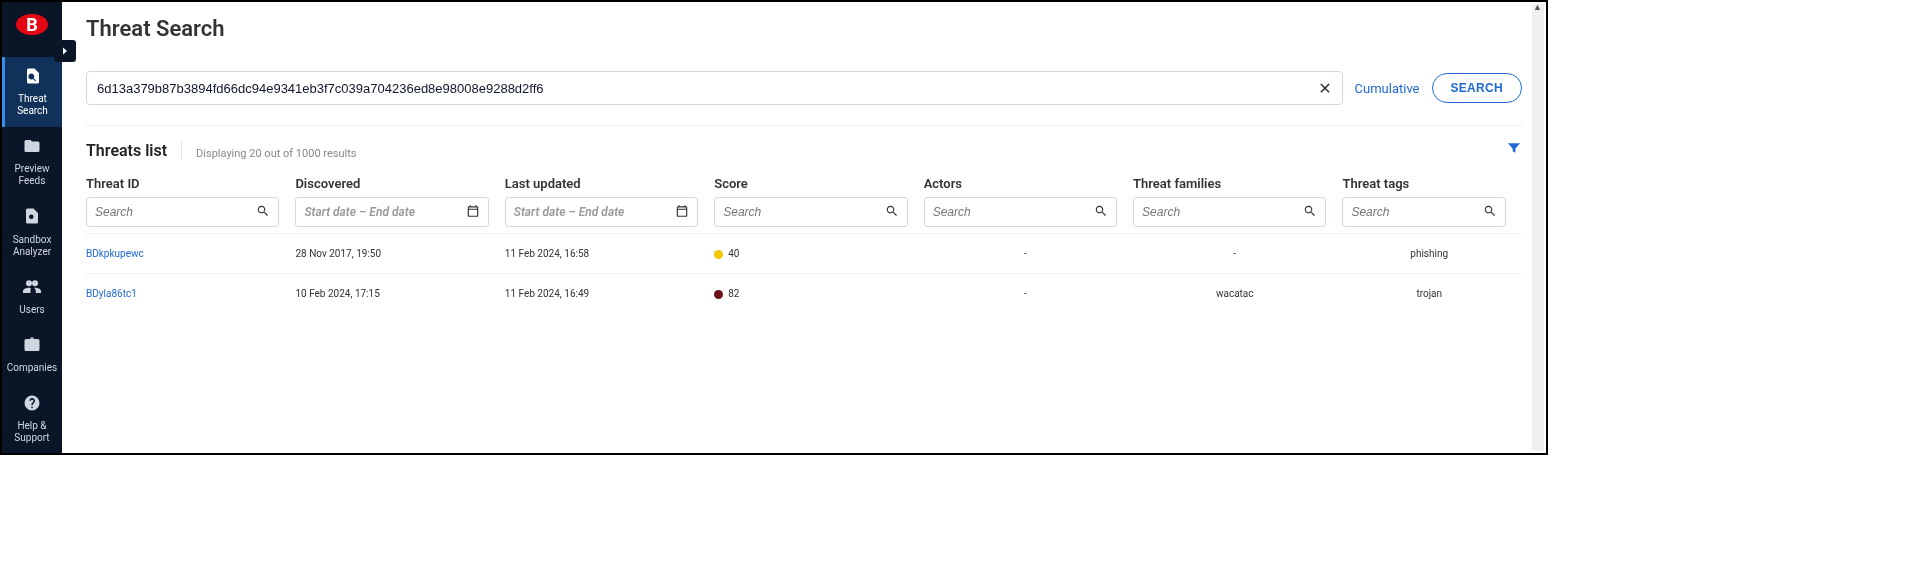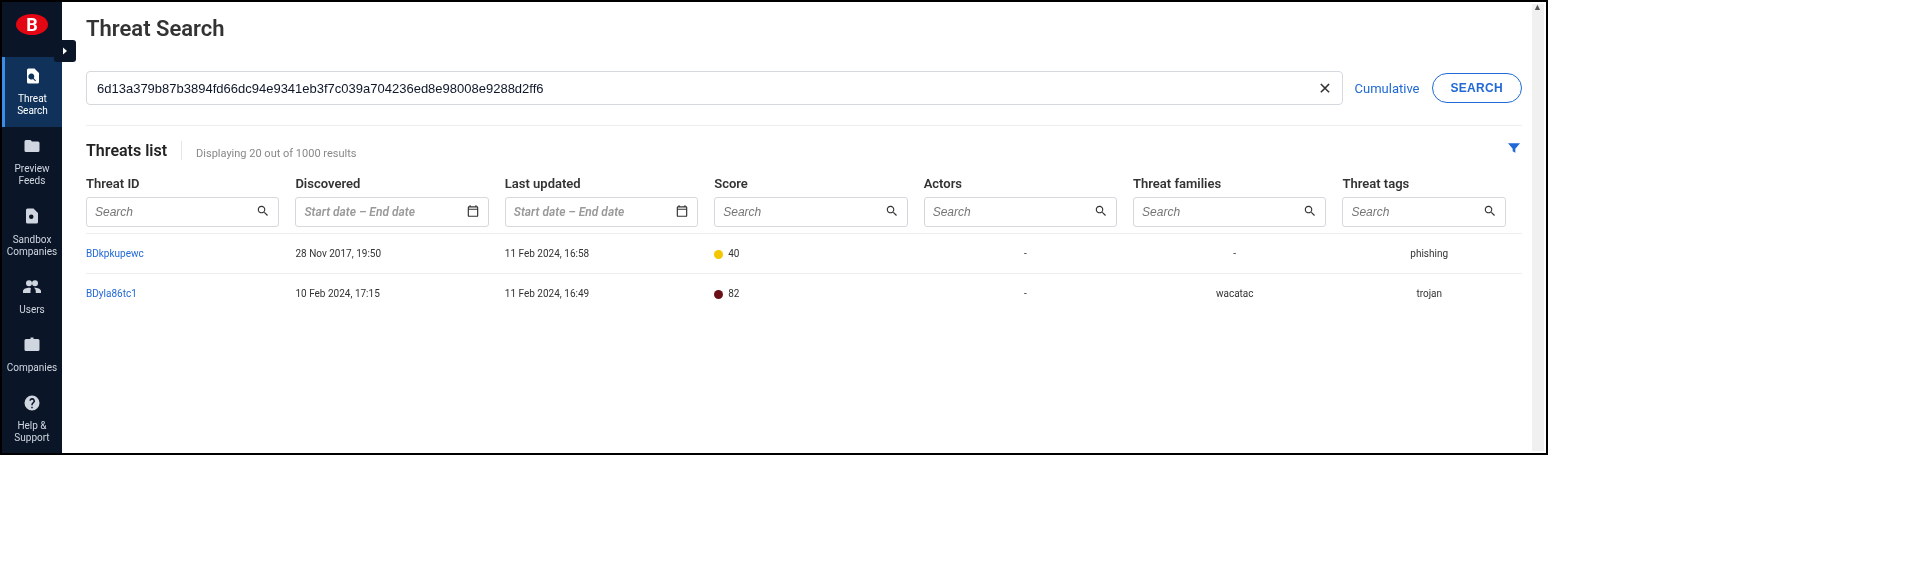--- a/index.html
+++ b/index.html
@@ -250,21 +250,21 @@
             </svg>
         </span>
         <span>Preview Feeds</span>
       </div>
       <div class="nav-item">
         <span class="nav-icon">
           <svg viewBox="0 0 24 24">
               <path d="M14 2H6a2 2 0 0 0-2 2v16a2 2 0 0 0 2 2h12a2 2 0 0 0 2-2V8l-6-6zm-3 14a3 3 0 1 1 0-6 3 3 0 0 1 0 6zm4 2l-2-2"></path>
             </svg>
         </span>
-        <span>Sandbox Companies</span>
+        <span>Sandbox Analyzer</span>
       </div>
       <div class="nav-item">
         <span class="nav-icon">
           <svg viewBox="0 0 24 24">
               <path d="M16 11a4 4 0 1 0-4-4 4 4 0 0 0 4 4zm-8 0a4 4 0 1 0-4-4 4 4 0 0 0 4 4zm0 2c-3 0-8 1.5-8 4.5V20h10v-2.5C10 15 12 13 8 13zm8 0c-.5 0-1 0-1.6.1 1.5 1 2.6 2.4 2.6 4.4V20h7v-2.5c0-3-5-4.5-8-4.5z"></path>
             </svg>
         </span>
         <span>Users</span>
       </div>
       <div class="nav-item">

